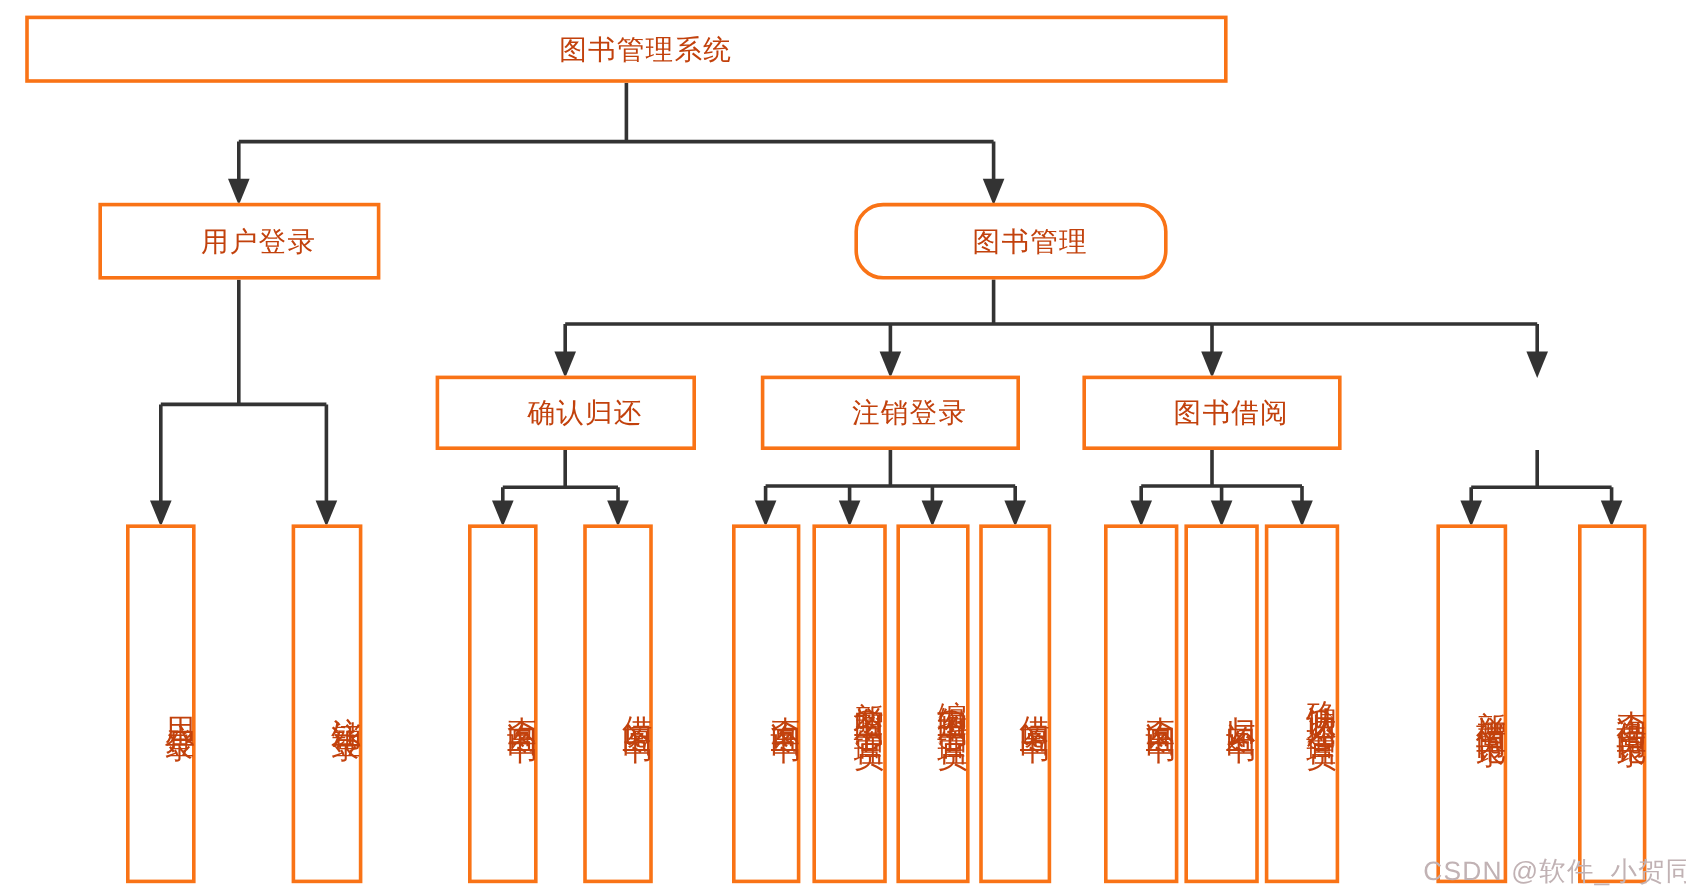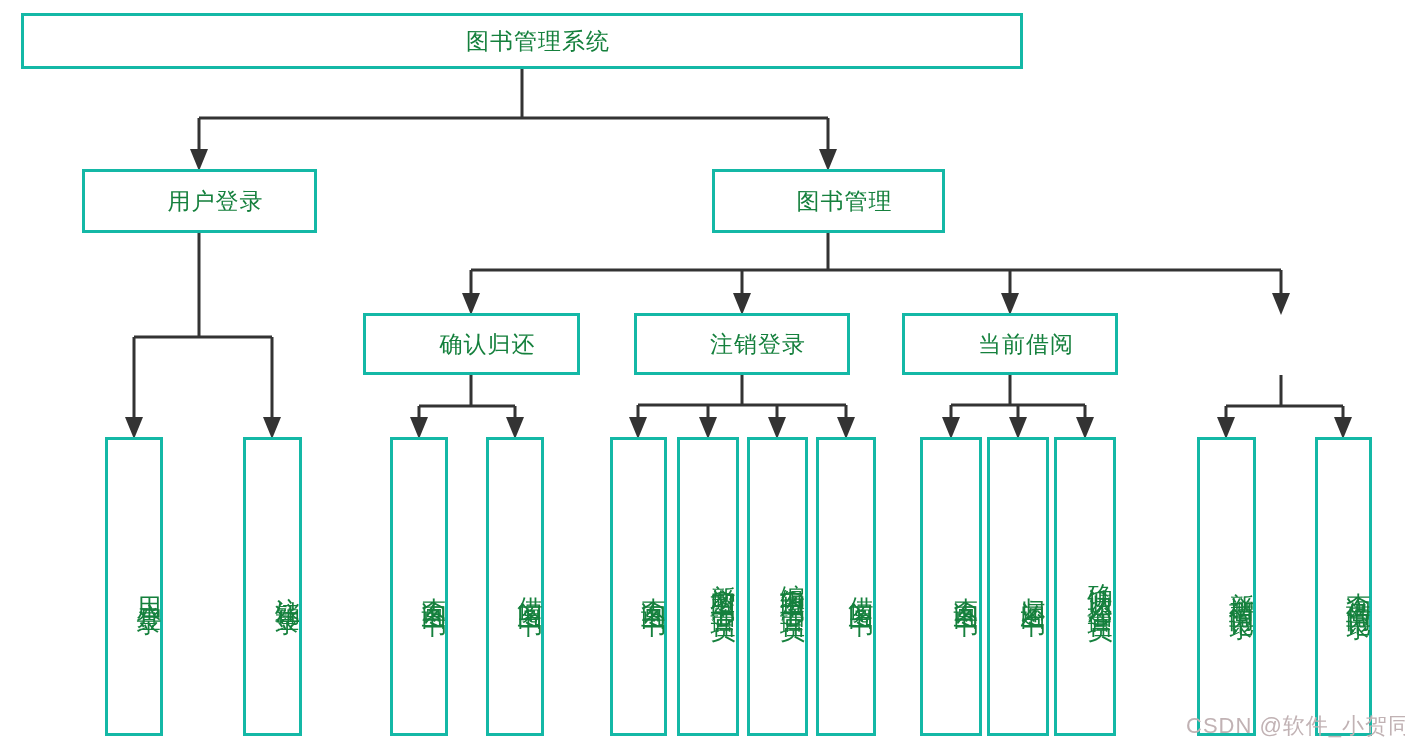--- a/index.html
+++ b/index.html
@@ -3,21 +3,21 @@
 <meta charset="utf-8">
 <style>
   html,body { margin:0; padding:0; background:#ffffff; }
   #canvas {
     position:relative; width:1405px; height:747px; background:#ffffff;
     font-family:"Liberation Sans", sans-serif; overflow:hidden;
   }
   #wires { position:absolute; left:0; top:0; width:1405px; height:747px; pointer-events:none; }
   .hnode, .vnode {
     position:absolute; box-sizing:border-box;
-    border:3px solid #14b8a6; background:#ffffff; color:#15803d;
+    border:3px solid #f97316; background:#ffffff; color:#c2410c;
     display:flex; align-items:center; justify-content:center;
     z-index:2;
     padding-left:32px;
   }
   .hnode { font-size:23px; letter-spacing:1px; }
   .vnode {
     font-size:25px; letter-spacing:5px;
     writing-mode:vertical-rl; text-orientation:mixed;
   }
   .watermark {
@@ -59,25 +59,25 @@
       <polygon points="1009,417 1027,417 1018,439"></polygon>
       <polygon points="1076,417 1094,417 1085,439"></polygon>
       <polygon points="1217,417 1235,417 1226,439"></polygon>
       <polygon points="1334,417 1352,417 1343,439"></polygon>
     </g>
   </svg>
 
   <div class="hnode" style="left:21px; top:13px; width:1002px; height:56px;">图书管理系统</div>
 
   <div class="hnode" style="left:82px; top:169px; width:235px; height:64px;">用户登录</div>
-  <div class="hnode" style="left:712px; top:169px; width:233px; height:64px;">图书管理</div>
+  <div class="hnode" style="left:712px; top:169px; width:261px; height:64px;border-radius:24px;">图书管理</div>
 
   <div class="hnode" style="left:363px; top:313px; width:217px; height:62px;">确认归还</div>
   <div class="hnode" style="left:634px; top:313px; width:216px; height:62px;">注销登录</div>
-  <div class="hnode" style="left:902px; top:313px; width:216px; height:62px;">当前借阅</div>
+  <div class="hnode" style="left:902px; top:313px; width:216px; height:62px;">图书借阅</div>
 
   <div class="vnode" style="left:105px; top:437px; width:58px; height:299px;">用户登录</div>
   <div class="vnode" style="left:243px; top:437px; width:59px; height:299px;">注销登录</div>
 
   <div class="vnode" style="left:390px; top:437px; width:58px; height:299px;">查询图书</div>
   <div class="vnode" style="left:486px; top:437px; width:58px; height:299px;">借阅图书</div>
 
   <div class="vnode" style="left:610px; top:437px; width:57px; height:299px;">查询图书</div>
   <div class="vnode" style="left:677px; top:437px; width:62px; height:299px;">新增图书（管理员）</div>
   <div class="vnode" style="left:747px; top:437px; width:61px; height:299px;">编辑图书（管理员）</div>

